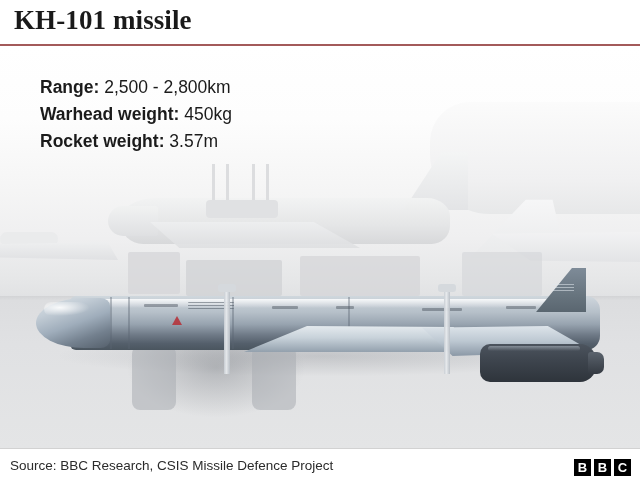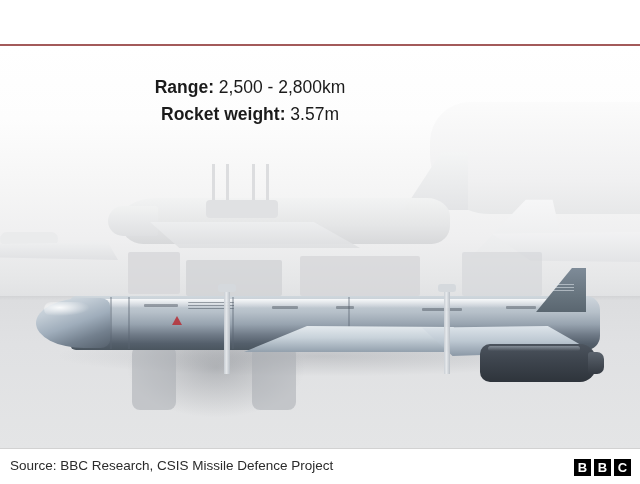--- a/index.html
+++ b/index.html
@@ -402,21 +402,20 @@
     left: 40px;
     top: 28px;
     width: 420px;
   }
   .stat-line {
     font-family: "Liberation Sans", sans-serif;
     font-size: 17.5px;
     color: #1b1b1b;
     line-height: 27px;
     white-space: nowrap;
-    text-align: center;
   }
   .stat-label {
     font-weight: 700;
   }
   .stat-value {
     font-weight: 400;
   }
 
   
   .footer {
@@ -456,20 +455,21 @@
     line-height: 17px;
     text-align: center;
   }
 </style>
 </head>
 <body>
 
 <div id="graphic">
 
   <div class="header">
+    <div class="title">KH-101 missile</div>
     <div class="title-rule"></div>
   </div>
 
   <div class="stage">
 
     <div class="photo-bg"></div>
 
     <div class="bg-shape right-plane-body"></div>
     <div class="bg-shape right-plane-fin"></div>
     <div class="bg-shape right-plane-wing"></div>
@@ -533,20 +533,24 @@
       <div class="m-strap-top t1"></div>
       <div class="m-strap-top t2"></div>
     </div>
 
     <div class="stats">
       <div class="stat-line">
         <span class="stat-label">Range:</span>
         <span class="stat-value">2,500 - 2,800km</span>
       </div>
       <div class="stat-line">
+        <span class="stat-label">Warhead weight:</span>
+        <span class="stat-value">450kg</span>
+      </div>
+      <div class="stat-line">
         <span class="stat-label">Rocket weight:</span>
         <span class="stat-value">3.57m</span>
       </div>
     </div>
 
   </div>
 
   <div class="footer">
     <div class="source">Source: BBC Research, CSIS Missile Defence Project</div>
     <div class="bbc-logo">

